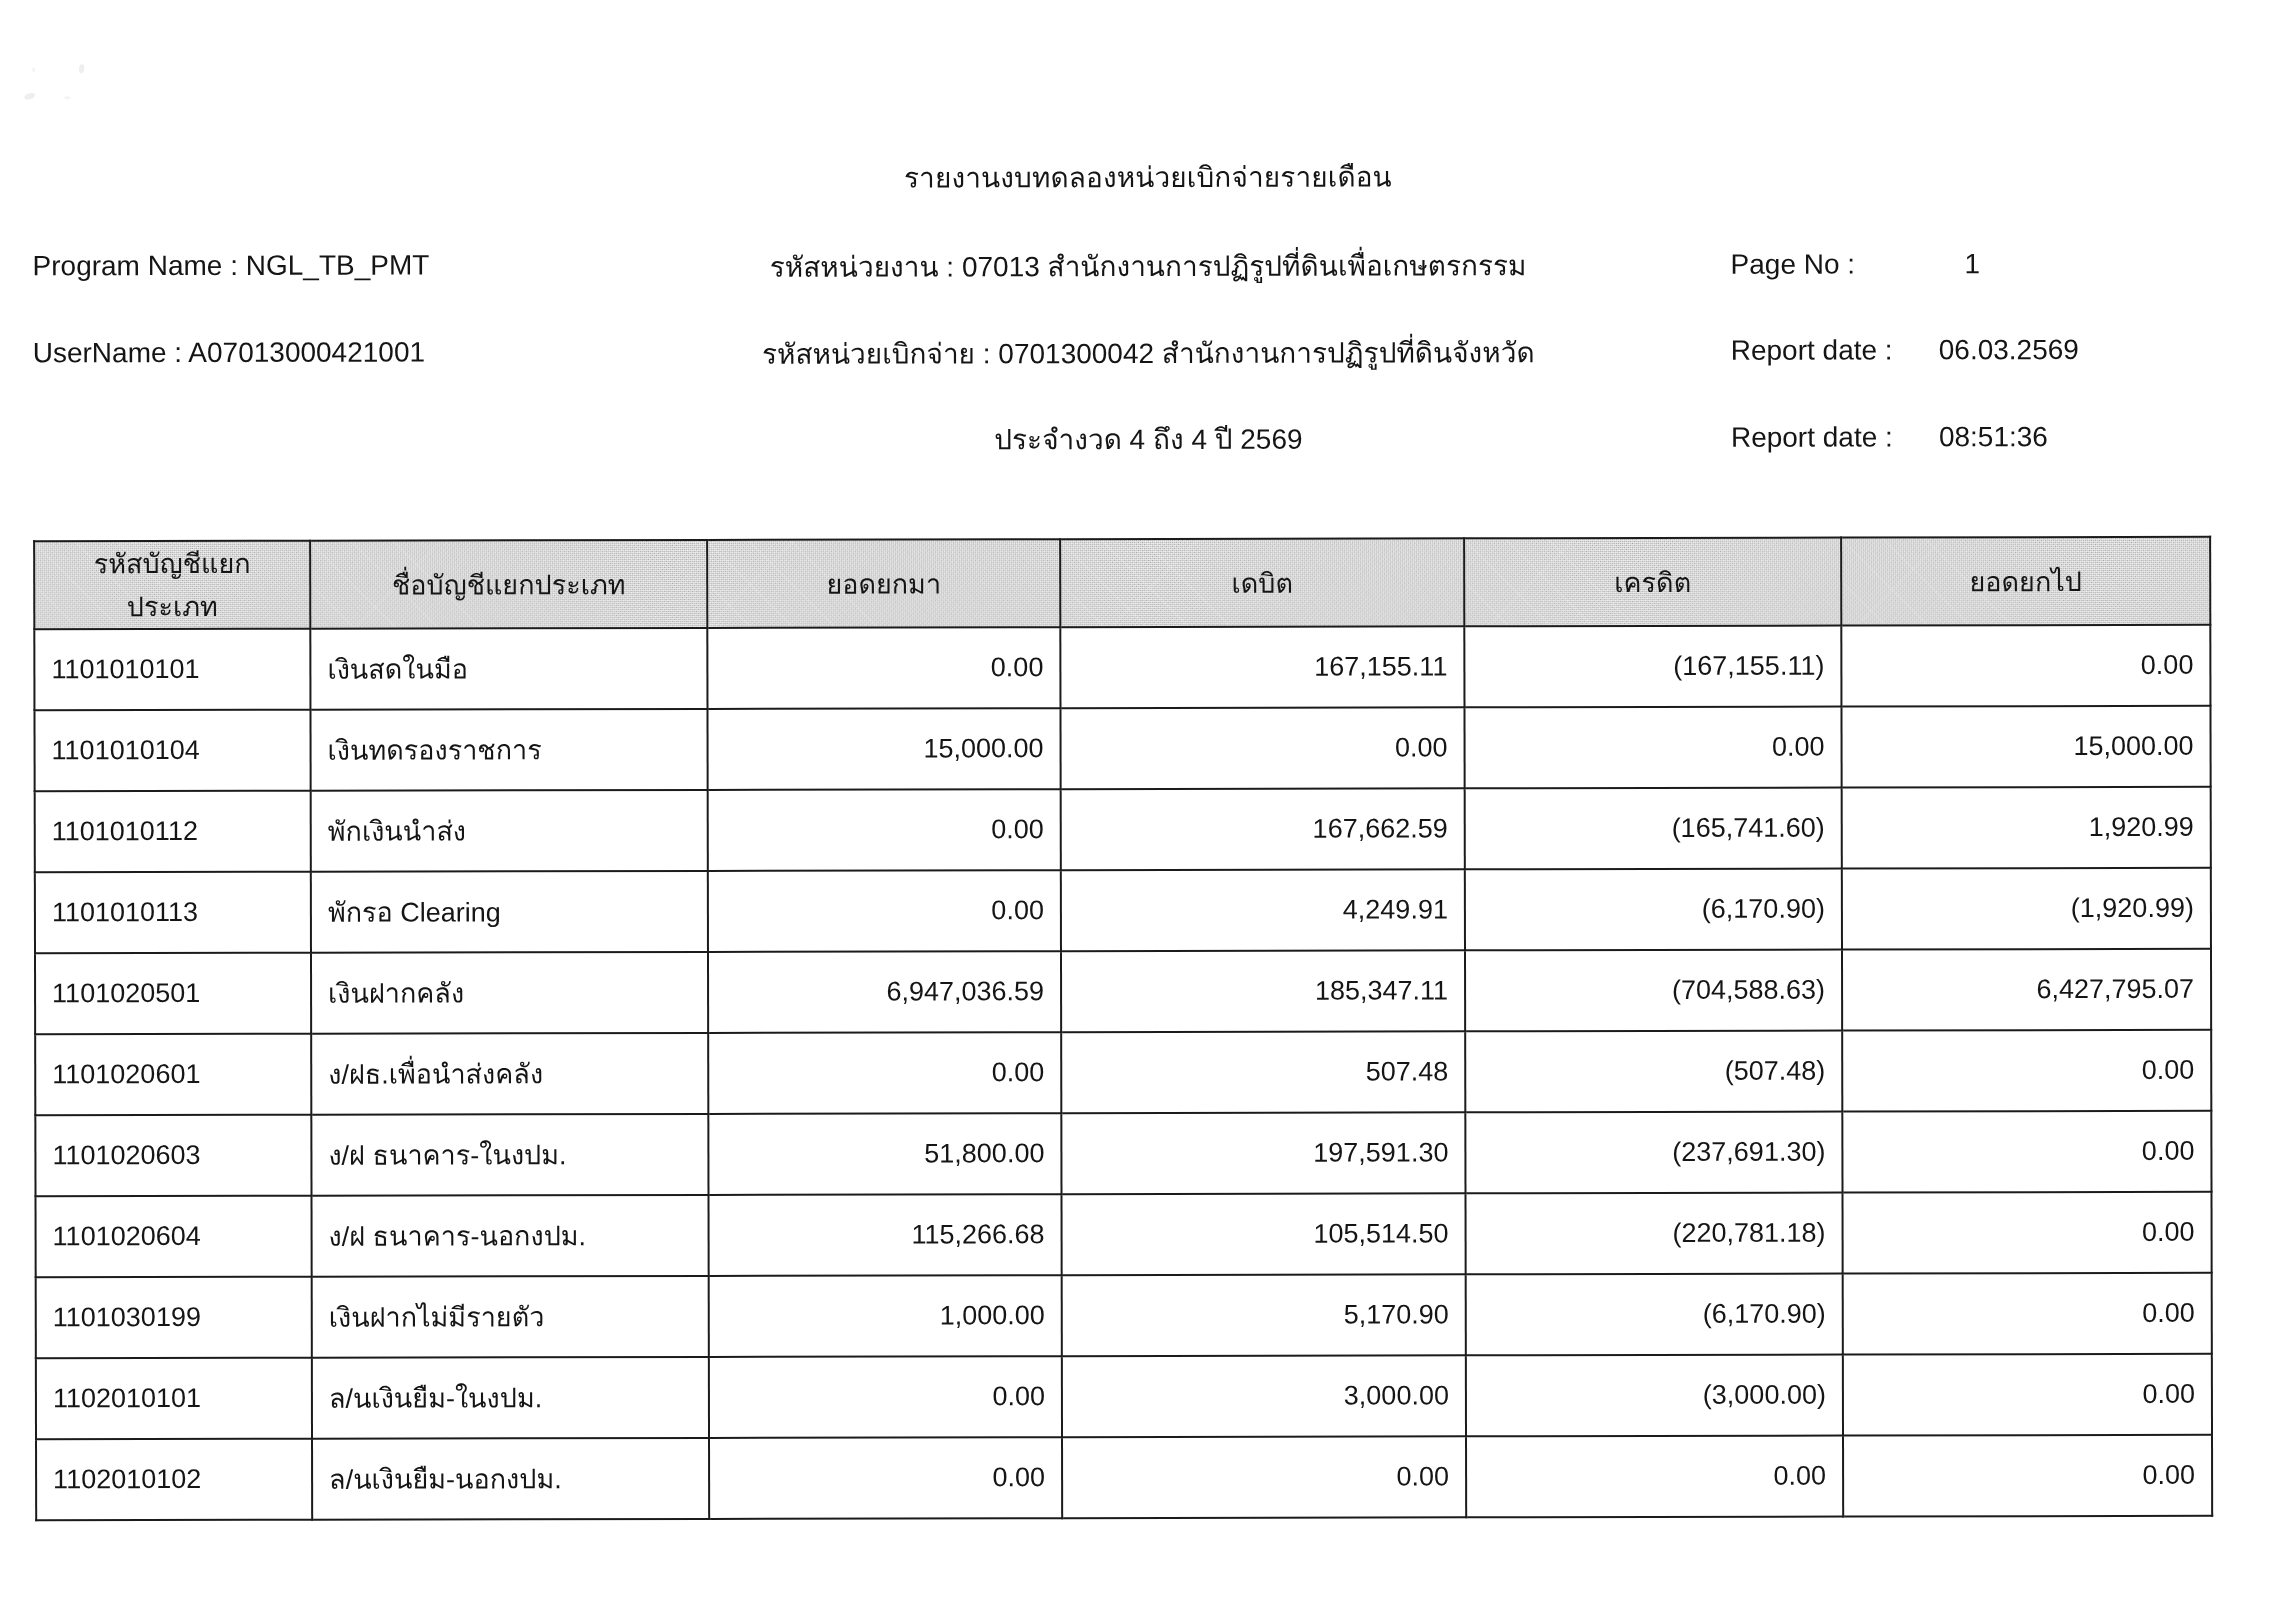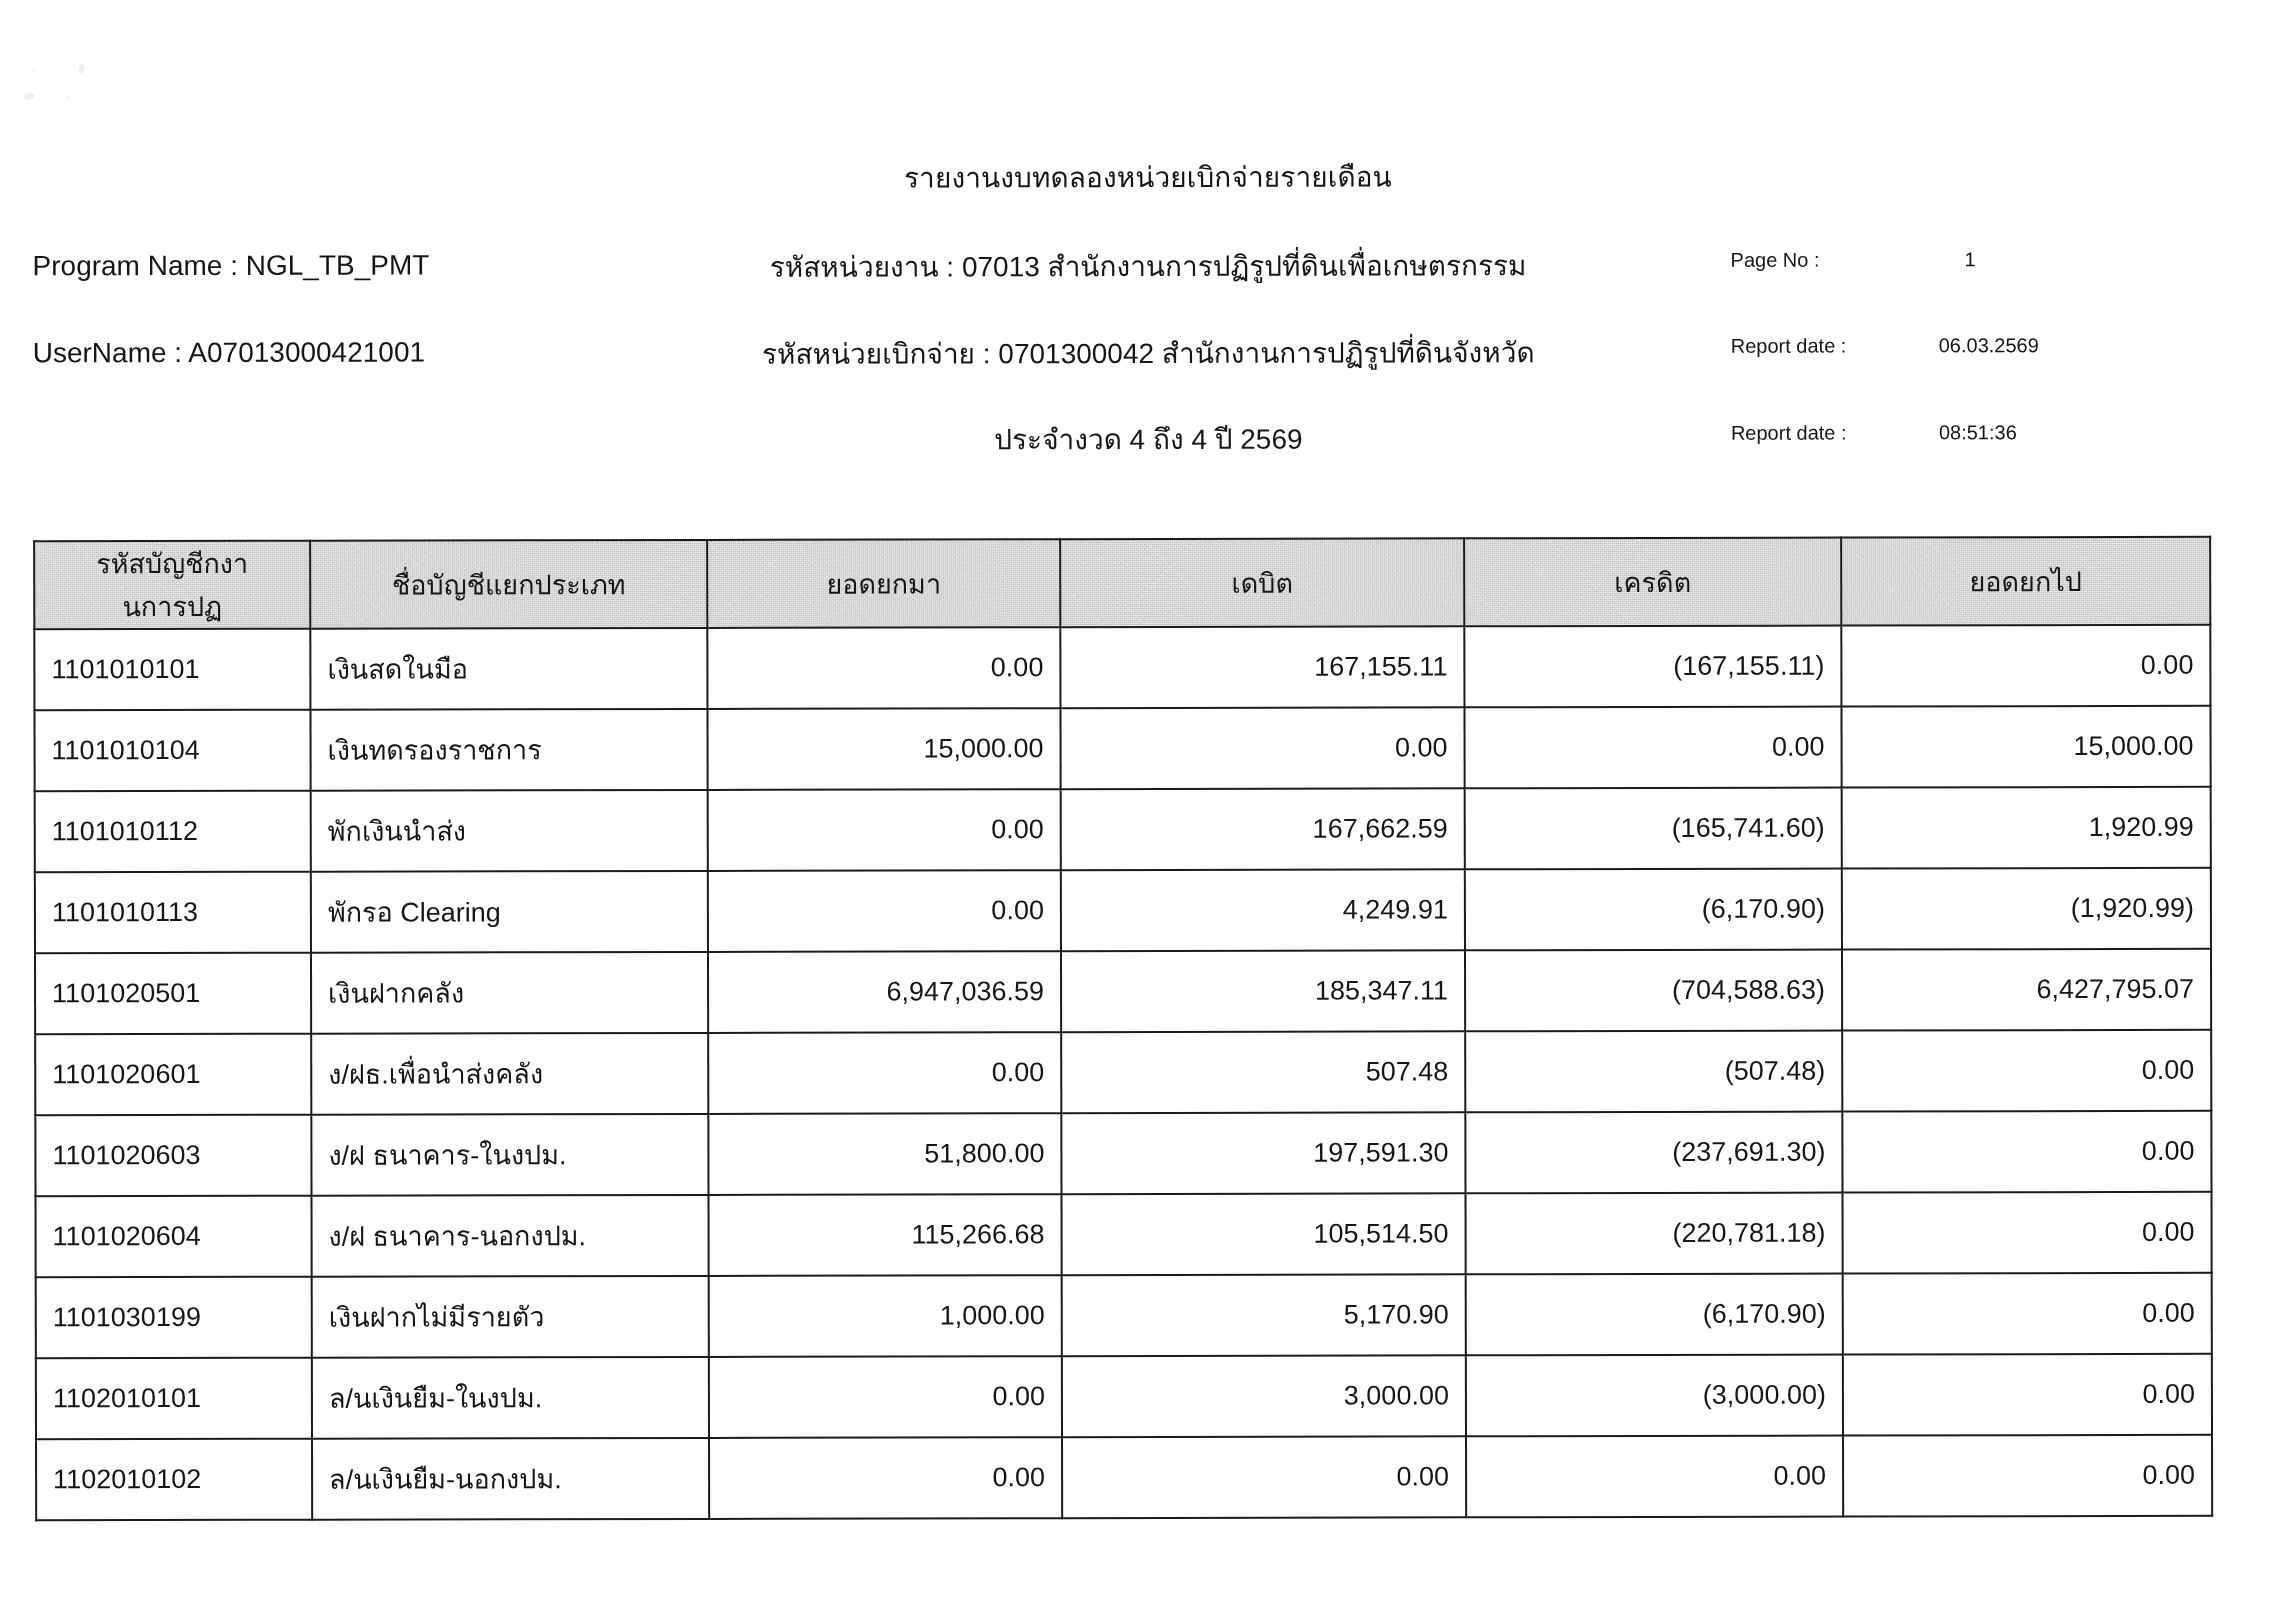--- a/index.html
+++ b/index.html
@@ -63,21 +63,21 @@
     left: 32px;
     font-size: 28px;
     white-space: nowrap;
     text-align: right;
   }
   .lb-program { top: 248px; }
   .lb-user    { top: 335px; }
 
   .right-block {
     position: absolute;
-    font-size: 20px;
+    font-size: 28px;
     white-space: nowrap;
   }
   .rb-label { left: 1730px; }
   .rb-value { left: 1938px; }
   .rb-r1 { top: 250px; }
   .rb-r2 { top: 336px; }
   .rb-r3 { top: 423px; }
   .rb-pageno-value { left: 1964px; }
 
   
@@ -167,21 +167,21 @@
       <colgroup>
         <col class="c-code">
           <col class="c-name">
           <col class="c-open">
         <col class="c-deb">
           <col class="c-cre">
           <col class="c-clos">
       </colgroup>
       <thead>
         <tr>
-          <th>รหัสบัญชีกงานการปฏ</th>
+          <th>รหัสบัญชีแยกประเภท</th>
           <th>ชื่อบัญชีแยกประเภท</th>
           <th>ยอดยกมา</th>
           <th>เดบิต</th>
           <th>เครดิต</th>
           <th>ยอดยกไป</th>
         </tr>
       </thead>
       <tbody id="table-body">
           <tr>
             <td class="c-code">1101010101</td>

